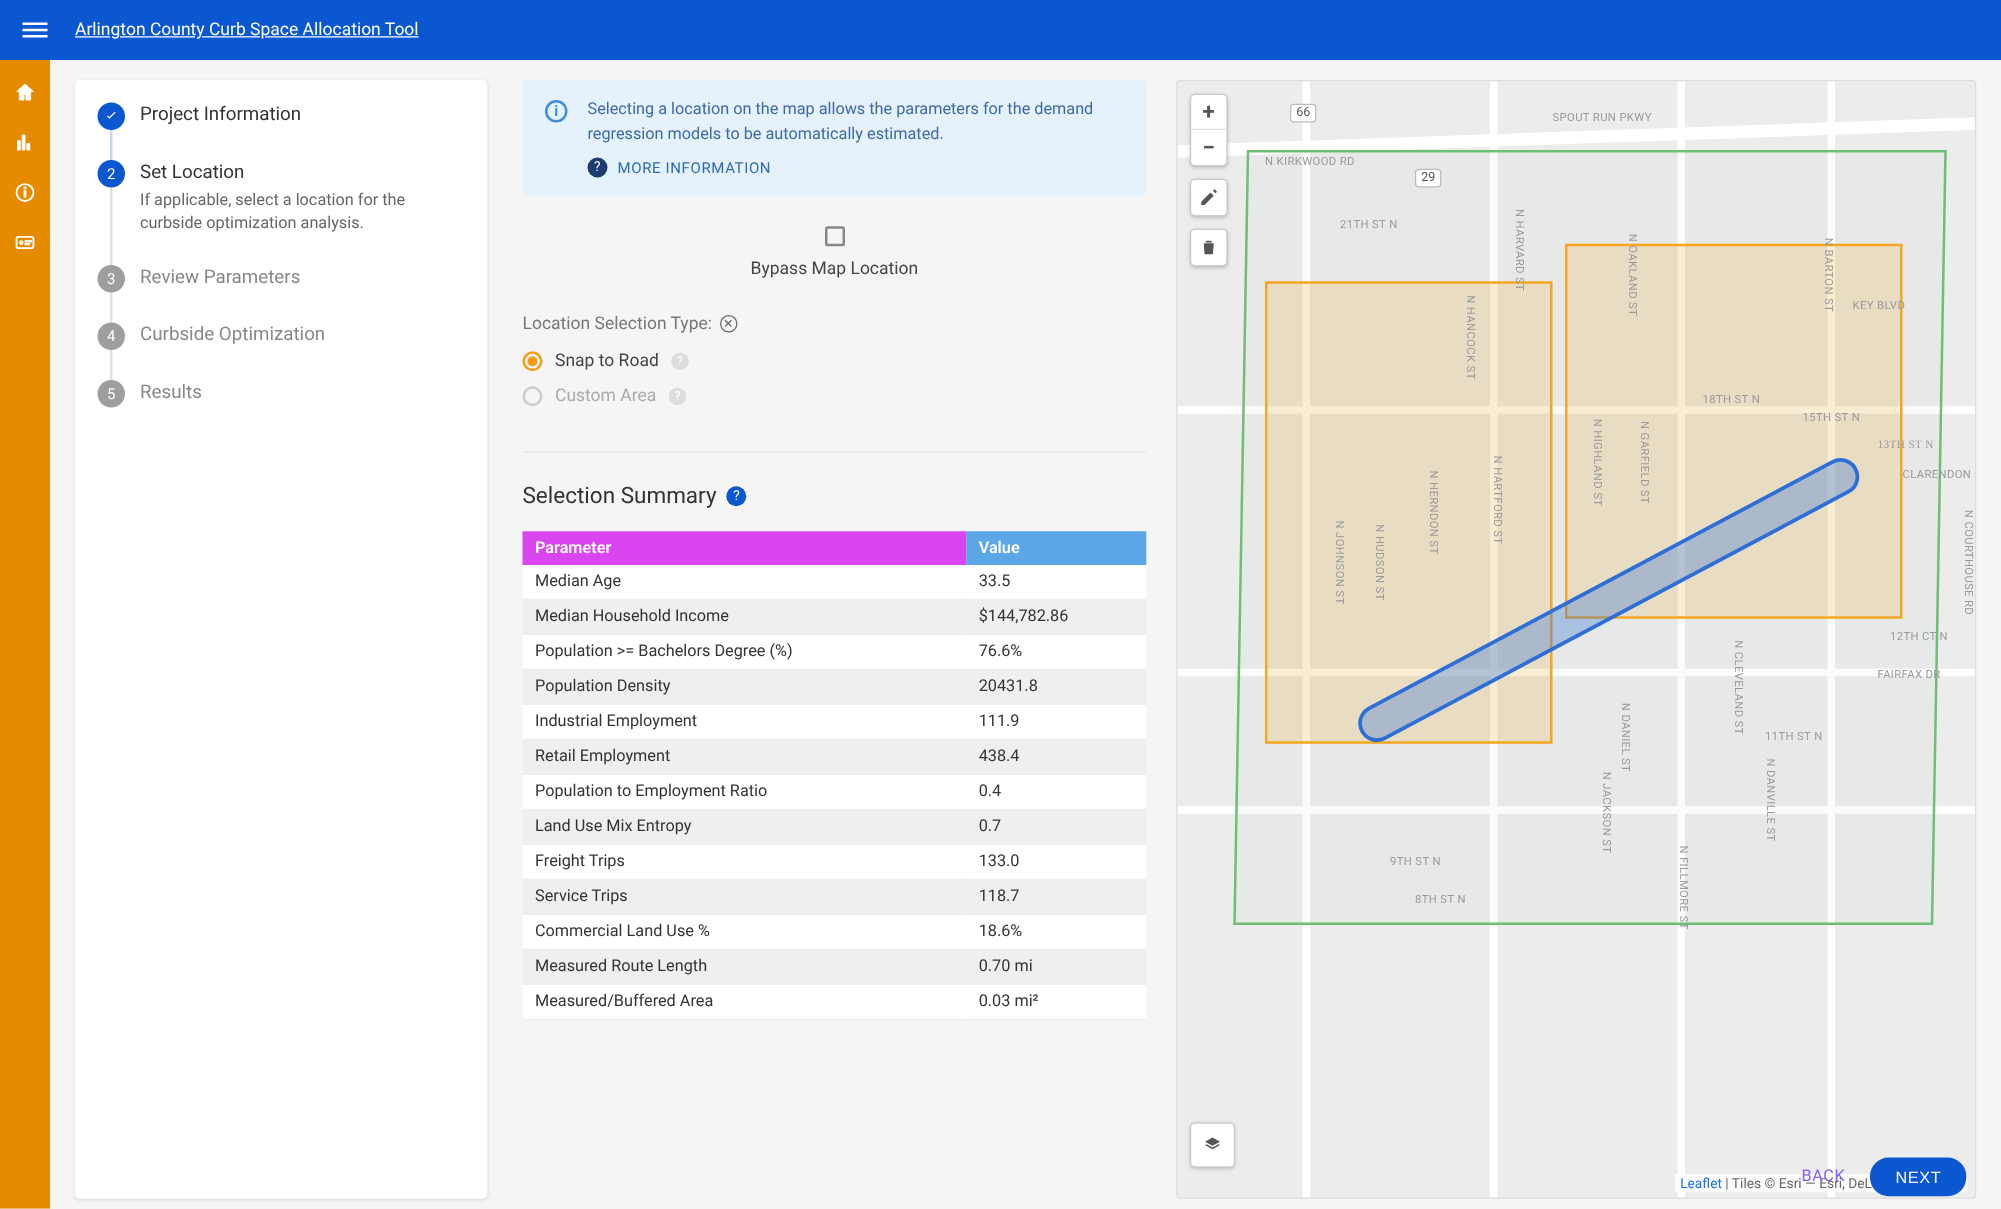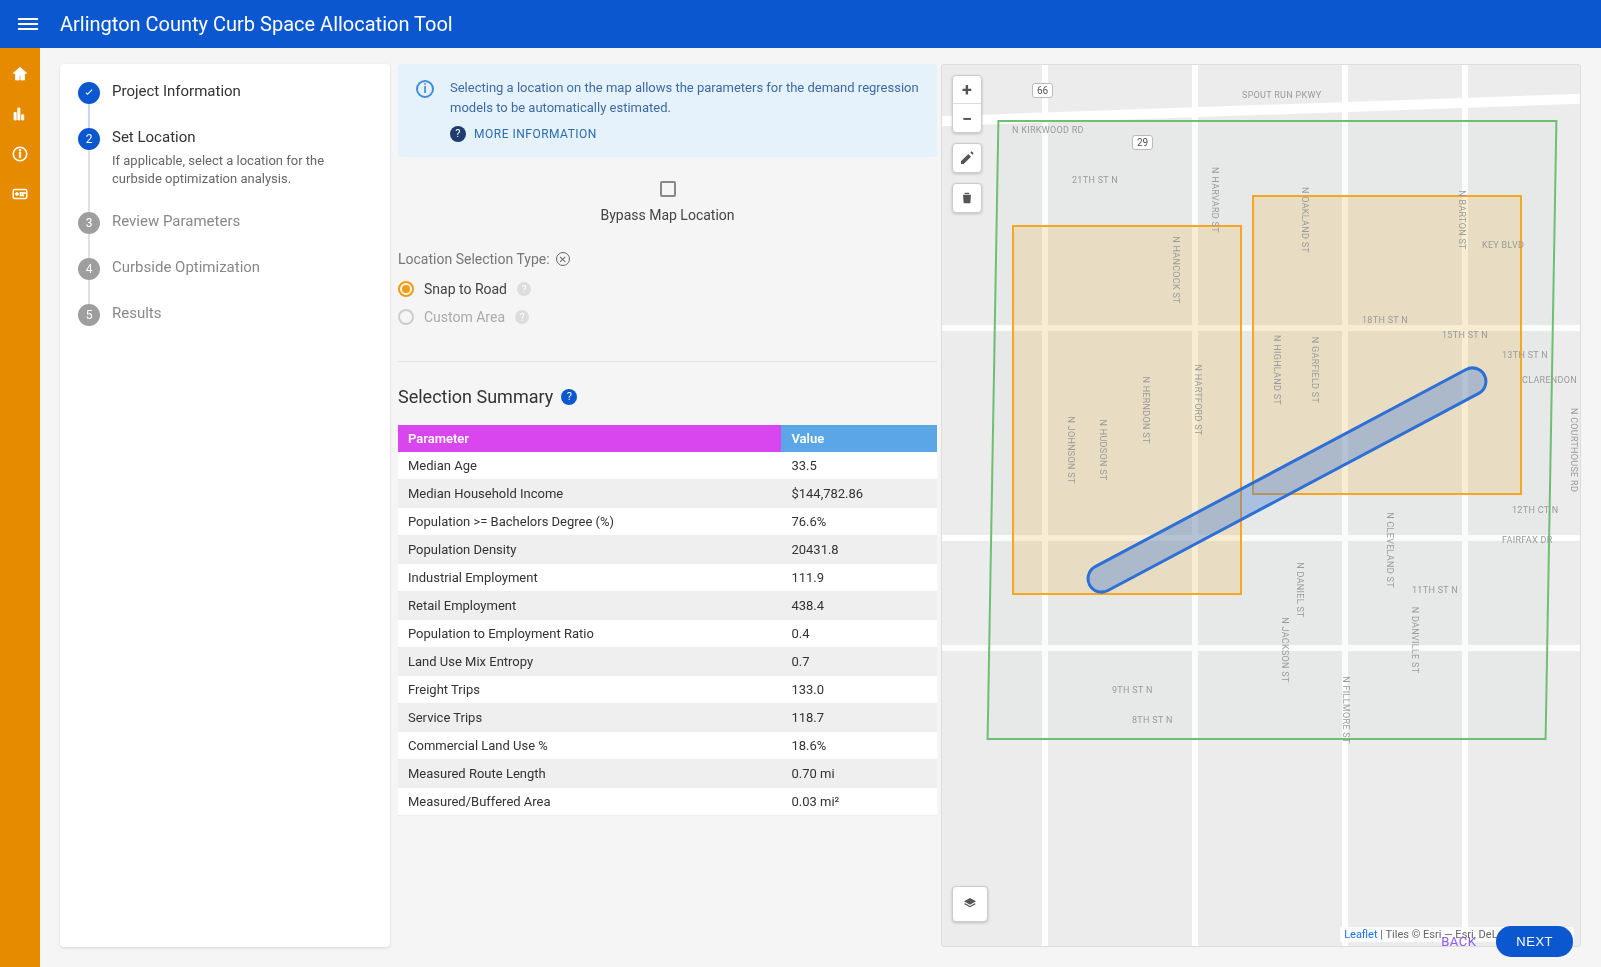--- a/index.html
+++ b/index.html
@@ -1,28 +1,28 @@
 <!DOCTYPE html>
 <html><head>
 <meta charset="utf-8">
 <style>
   * { box-sizing: border-box; margin: 0; padding: 0; }
   body { font-family: -apple-system, BlinkMacSystemFont, "Segoe UI", Roboto, Arial, sans-serif; background:#f5f5f5; font-size:14px; color:#333; }
   
   .topbar { background:#0b57d0; height:48px; display:flex; align-items:center; padding:0 16px; color:#fff; }
   .topbar .menu-icon { width:24px; height:24px; display:flex; flex-direction:column; justify-content:space-around; padding:4px 2px; cursor:pointer; margin-right:20px;}
   .topbar .menu-icon span { display:block; height:2px; background:#fff; }
-  .topbar .title { font-size:20px; font-weight:400; }
+  .topbar .title { font-size:14px; font-weight:400;text-decoration:underline; }
 
   .layout { display:flex; height:calc(100vh - 48px); }
   .sidenav { width:40px; background:#e68a00; display:flex; flex-direction:column; align-items:center; padding-top:16px; gap:20px;}
   .sidenav .icon { width:20px; height:20px; color:#fff; cursor:pointer; display:flex; align-items:center; justify-content:center;}
   .sidenav svg { width:18px; height:18px; fill:#fff; stroke:#fff;}
 
-  .content { flex:1; padding:16px 20px 20px 20px; display:flex; overflow:hidden;}
+  .content { flex:1; padding:16px 20px 8px 20px; display:flex; gap:20px; overflow:hidden;}
   .card { background:#fff; border-radius:4px; box-shadow:0 1px 3px rgba(0,0,0,0.12); }
 
   .stepper-card { width:330px; padding:18px 18px; flex-shrink:0;}
   .step { display:flex; align-items:flex-start; position:relative; padding-bottom:24px;}
   .step:last-child { padding-bottom:0;}
   .step .badge { width:22px; height:22px; border-radius:50%; background:#9e9e9e; color:#fff; display:flex; align-items:center; justify-content:center; font-size:12px; flex-shrink:0; z-index:1;}
   .step.done .badge { background:#0b57d0; }
   .step.active .badge { background:#0b57d0; }
   .step .label { margin-left:12px; color:#888; font-size:15px;}
   .step.done .label, .step.active .label { color:#333;}
@@ -290,21 +290,21 @@
         </div>
         <div class="green-poly" style="left:50px;top:55px;width:560px;height:620px;transform:skew(-1deg,0);"></div>
         <div class="orange-poly" style="left:70px;top:160px;width:230px;height:370px;"></div>
         <div class="orange-poly" style="left:310px;top:130px;width:270px;height:300px;"></div>
         <div class="blue-route" style="left:120px;top:400px;width:450px;height:30px;transform:rotate(-28deg);"></div>
 
         <div class="map-label" style="left:70px;top:60px;">N KIRKWOOD RD</div>
         <div class="map-label" style="left:130px;top:110px;">21TH ST N</div>
         <div class="map-label" style="left:420px;top:250px;">18TH ST N</div>
         <div class="map-label" style="left:500px;top:265px;">15TH ST N</div>
-        <div class="map-label" style="left:560px;top:285px;">13TH ST N</div>
+        <div class="map-label" style="left:560px;top:285px;font-family:Liberation Serif, serif;">13TH ST N</div>
         <div class="map-label" style="left:470px;top:520px;">11TH ST N</div>
         <div class="map-label" style="left:170px;top:620px;">9TH ST N</div>
         <div class="map-label" style="left:190px;top:650px;">8TH ST N</div>
         <div class="map-label" style="left:570px;top:440px;">12TH CT N</div>
         <div class="map-label" style="left:560px;top:470px;">FAIRFAX DR</div>
         <div class="map-label" style="left:200px;top:200px;transform:rotate(90deg);">N HANCOCK ST</div>
         <div class="map-label" style="left:220px;top:330px;transform:rotate(90deg);">N HARTFORD ST</div>
         <div class="map-label" style="left:300px;top:300px;transform:rotate(90deg);">N HIGHLAND ST</div>
         <div class="map-label" style="left:340px;top:300px;transform:rotate(90deg);">N GARFIELD ST</div>
         <div class="map-label" style="left:95px;top:380px;transform:rotate(90deg);">N JOHNSON ST</div>

